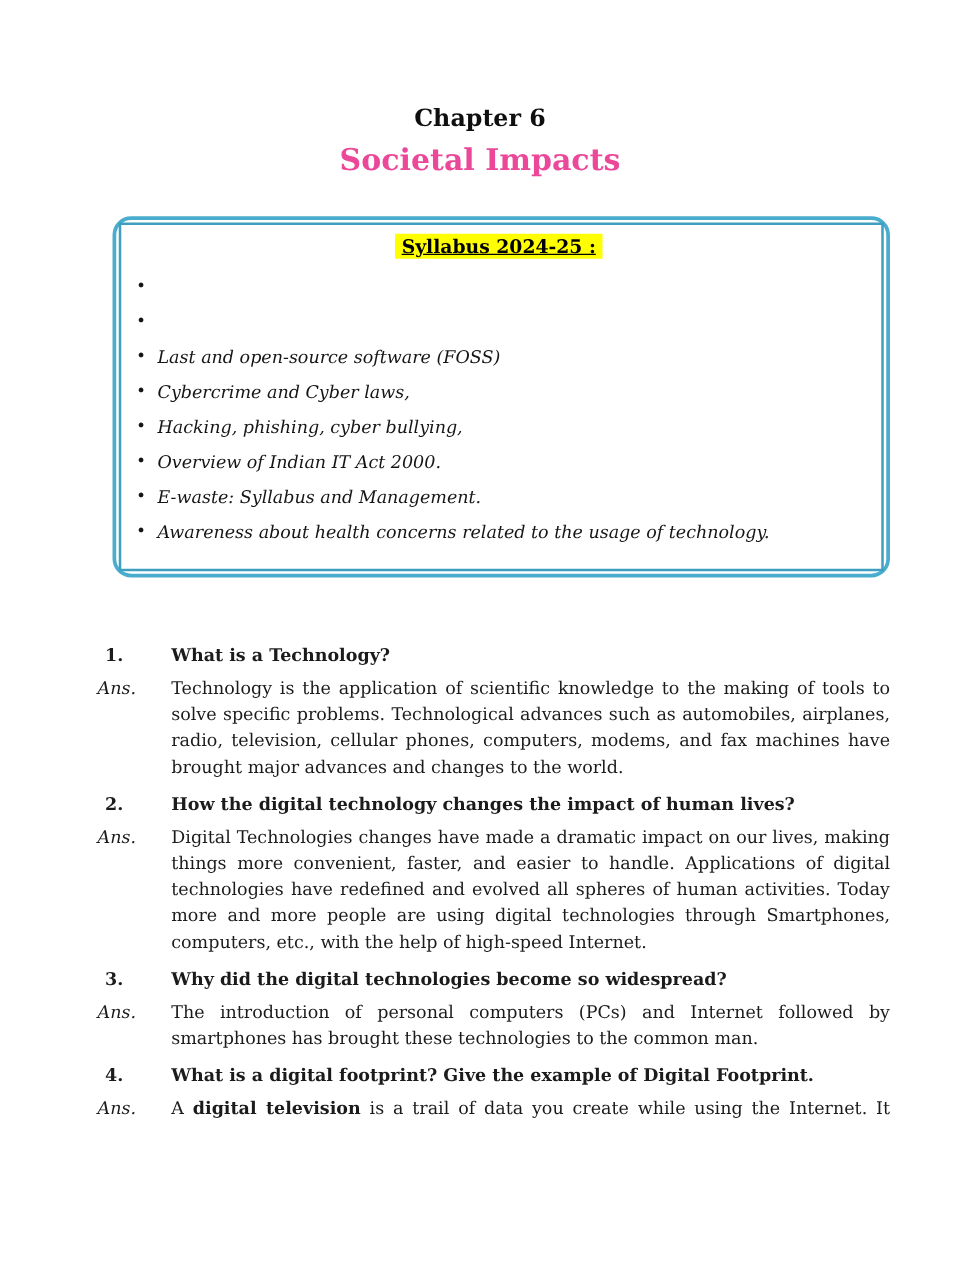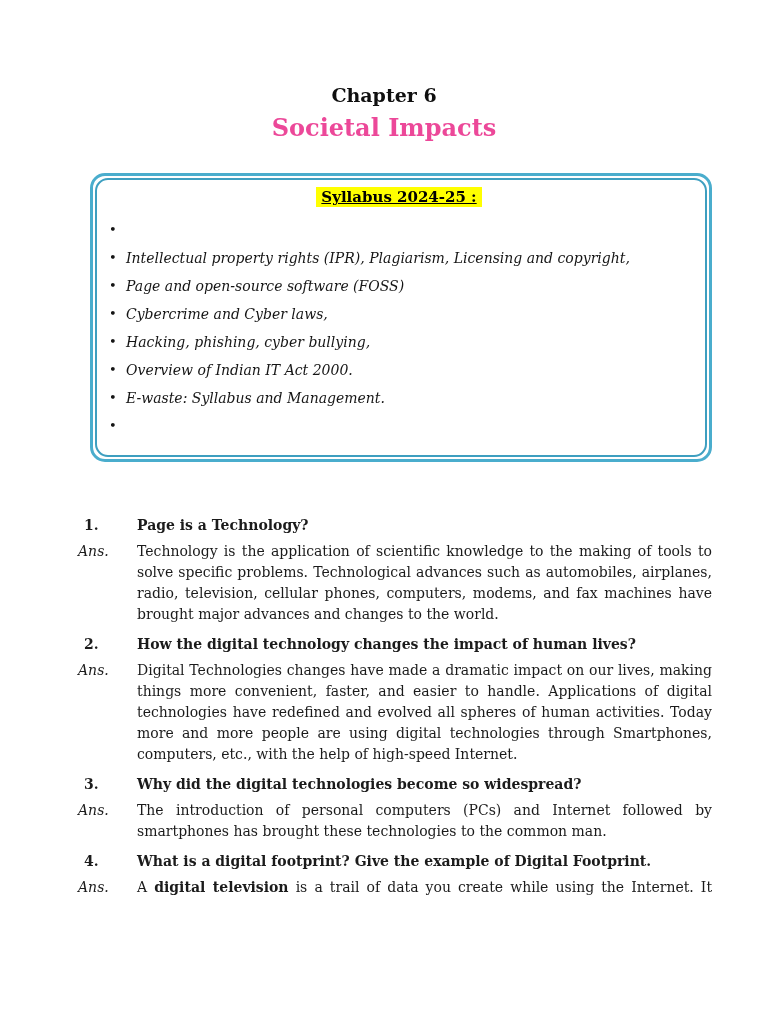--- a/index.html
+++ b/index.html
@@ -21,21 +21,21 @@
   
   .syl-outer {
     margin: 31px 56px 0 90px;
     border: 3px solid #4aadcd;
     border-radius: 15px;
     padding: 2px;
     box-sizing: border-box;
   }
   .syl-inner {
     border: 2px solid #3e9fc0;
-    border-radius: 13px;
+    border-radius: 0;
     padding: 5px 16px 15px 12px;
   }
   .syl-heading-row { text-align: center; margin-top: 2px; }
   .syl-heading {
     display: inline-block;
     background: #ffff00;
     font-size: 15px;
     font-weight: bold;
     text-decoration: underline;
     padding: 1px 5px;
@@ -101,54 +101,54 @@
     <div class="syl-inner">
       <div class="syl-heading-row">
         <span class="syl-heading">Syllabus 2024-25 :</span>
       </div>
       <div class="syl-list">
         <div class="syl-item">
           <span class="syl-bullet">•</span>
         </div>
         <div class="syl-item">
           <span class="syl-bullet">•</span>
-          <span>Intellectual property rights (IPR), Plagiarism, Licensing and copyright,</span>
         </div>
         <div class="syl-item">
           <span class="syl-bullet">•</span>
-          <span>Page and open-source software (FOSS)</span>
+          <span>Last and open-source software (FOSS)</span>
         </div>
         <div class="syl-item">
           <span class="syl-bullet">•</span>
           <span>Cybercrime and Cyber laws,</span>
         </div>
         <div class="syl-item">
           <span class="syl-bullet">•</span>
           <span>Hacking, phishing, cyber bullying,</span>
         </div>
         <div class="syl-item">
           <span class="syl-bullet">•</span>
           <span>Overview of Indian IT Act 2000.</span>
         </div>
         <div class="syl-item">
           <span class="syl-bullet">•</span>
           <span>E-waste: Syllabus and Management.</span>
         </div>
         <div class="syl-item">
           <span class="syl-bullet">•</span>
+          <span>Awareness about health concerns related to the usage of technology.</span>
         </div>
       </div>
     </div>
   </div>
 
   <div class="qa-section">
 
     <div class="qa-q">
       <span class="qa-num">1.</span>
-      <span class="qa-qtext">Page is a Technology?</span>
+      <span class="qa-qtext">What is a Technology?</span>
     </div>
     <div class="qa-a">
       <span class="ans-label">Ans.</span>
       <p class="qa-atext">Technology is the application of scientific knowledge to the making of tools to solve specific problems. Technological advances such as automobiles, airplanes, radio, television, cellular phones, computers, modems, and fax machines have brought major advances and changes to the world.</p>
     </div>
 
     <div class="qa-q">
       <span class="qa-num">2.</span>
       <span class="qa-qtext">How the digital technology changes the impact of human lives?</span>
     </div>

